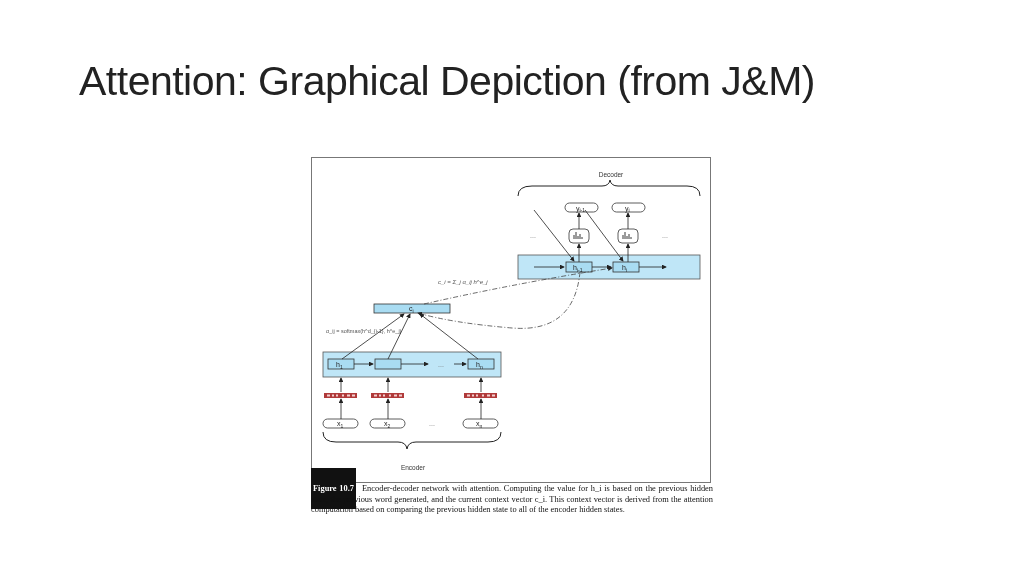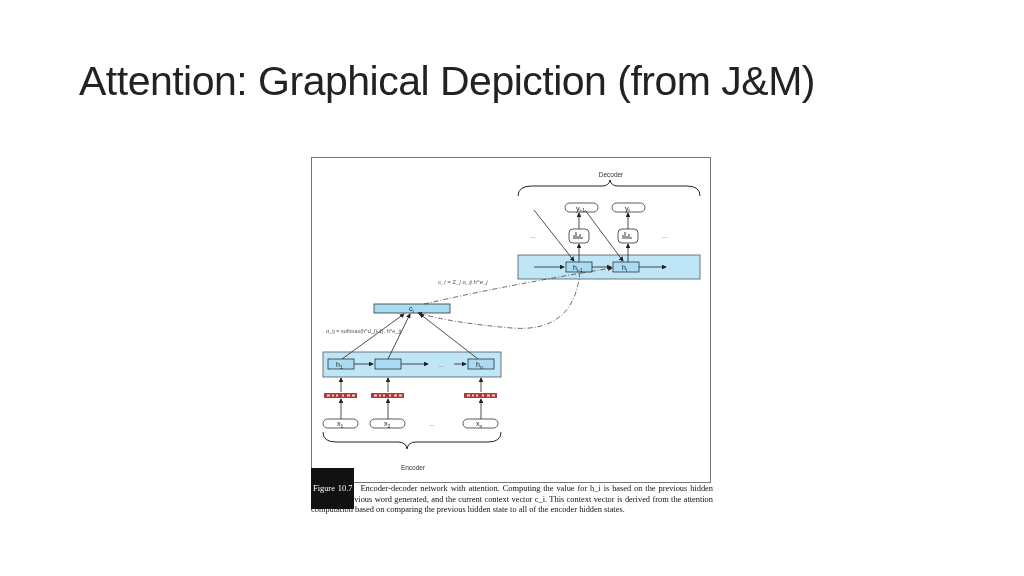--- a/index.html
+++ b/index.html
@@ -1,21 +1,21 @@
 <!DOCTYPE html>
 <html><head>
 <meta charset="utf-8">
 <style>
   html, body { margin:0; padding:0; background:#ffffff; }
   body { width:1024px; height:576px; position:relative; overflow:hidden; font-family:"Liberation Sans", sans-serif; }
   .slide-title { position:absolute; left:79px; top:58px; font-family:"Liberation Sans", sans-serif; font-size:41px; font-weight:400; color:#222222; letter-spacing:-0.5px; white-space:nowrap; }
   .figure-frame { position:absolute; left:311px; top:157px; width:398px; height:324px; border:1px solid #777777; background:#ffffff; }
   .figure-svg { position:absolute; left:0; top:0; }
   .caption { position:absolute; left:311px; top:484px; width:402px; font-family:"Liberation Serif", serif; font-size:8.4px; line-height:10.6px; color:#111111; text-align:justify; }
-  .caption-label { background:#111111; color:#ffffff; font-weight:normal; padding:16px 2px; margin-right:6px; }
+  .caption-label { background:#111111; color:#ffffff; font-weight:bold; padding:16px 2px; margin-right:6px; }
   svg text { font-family:"Liberation Sans", sans-serif; }
 </style>
 </head>
 <body>
 
 <div class="slide-title">Attention: Graphical Depiction (from J&amp;M)</div>
 
 <div class="figure-frame">
   <svg class="figure-svg" width="398" height="324" viewBox="0 0 398 324">
     <defs>

